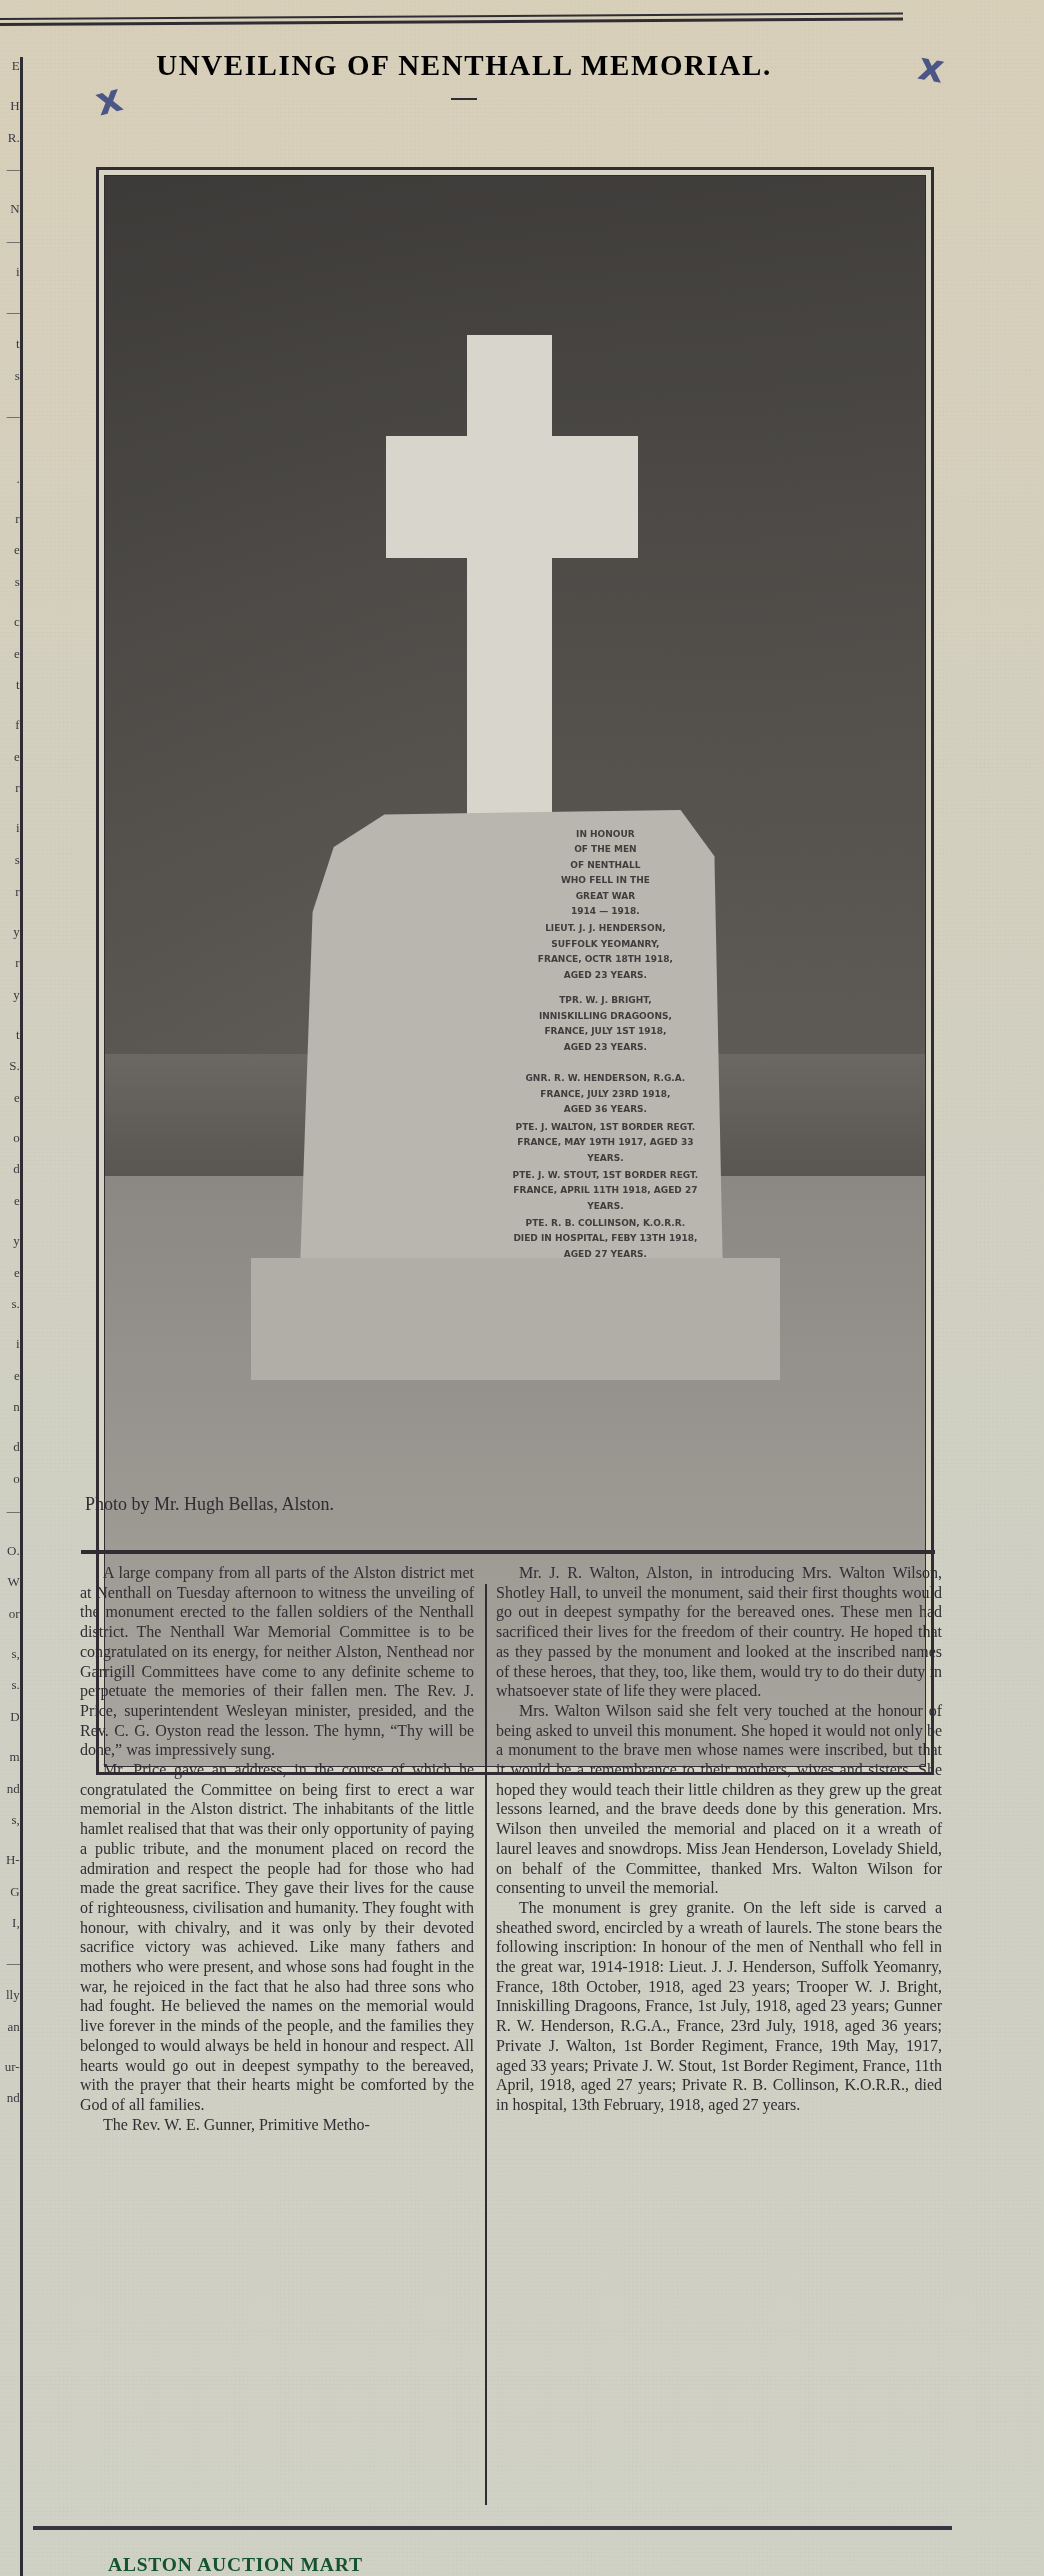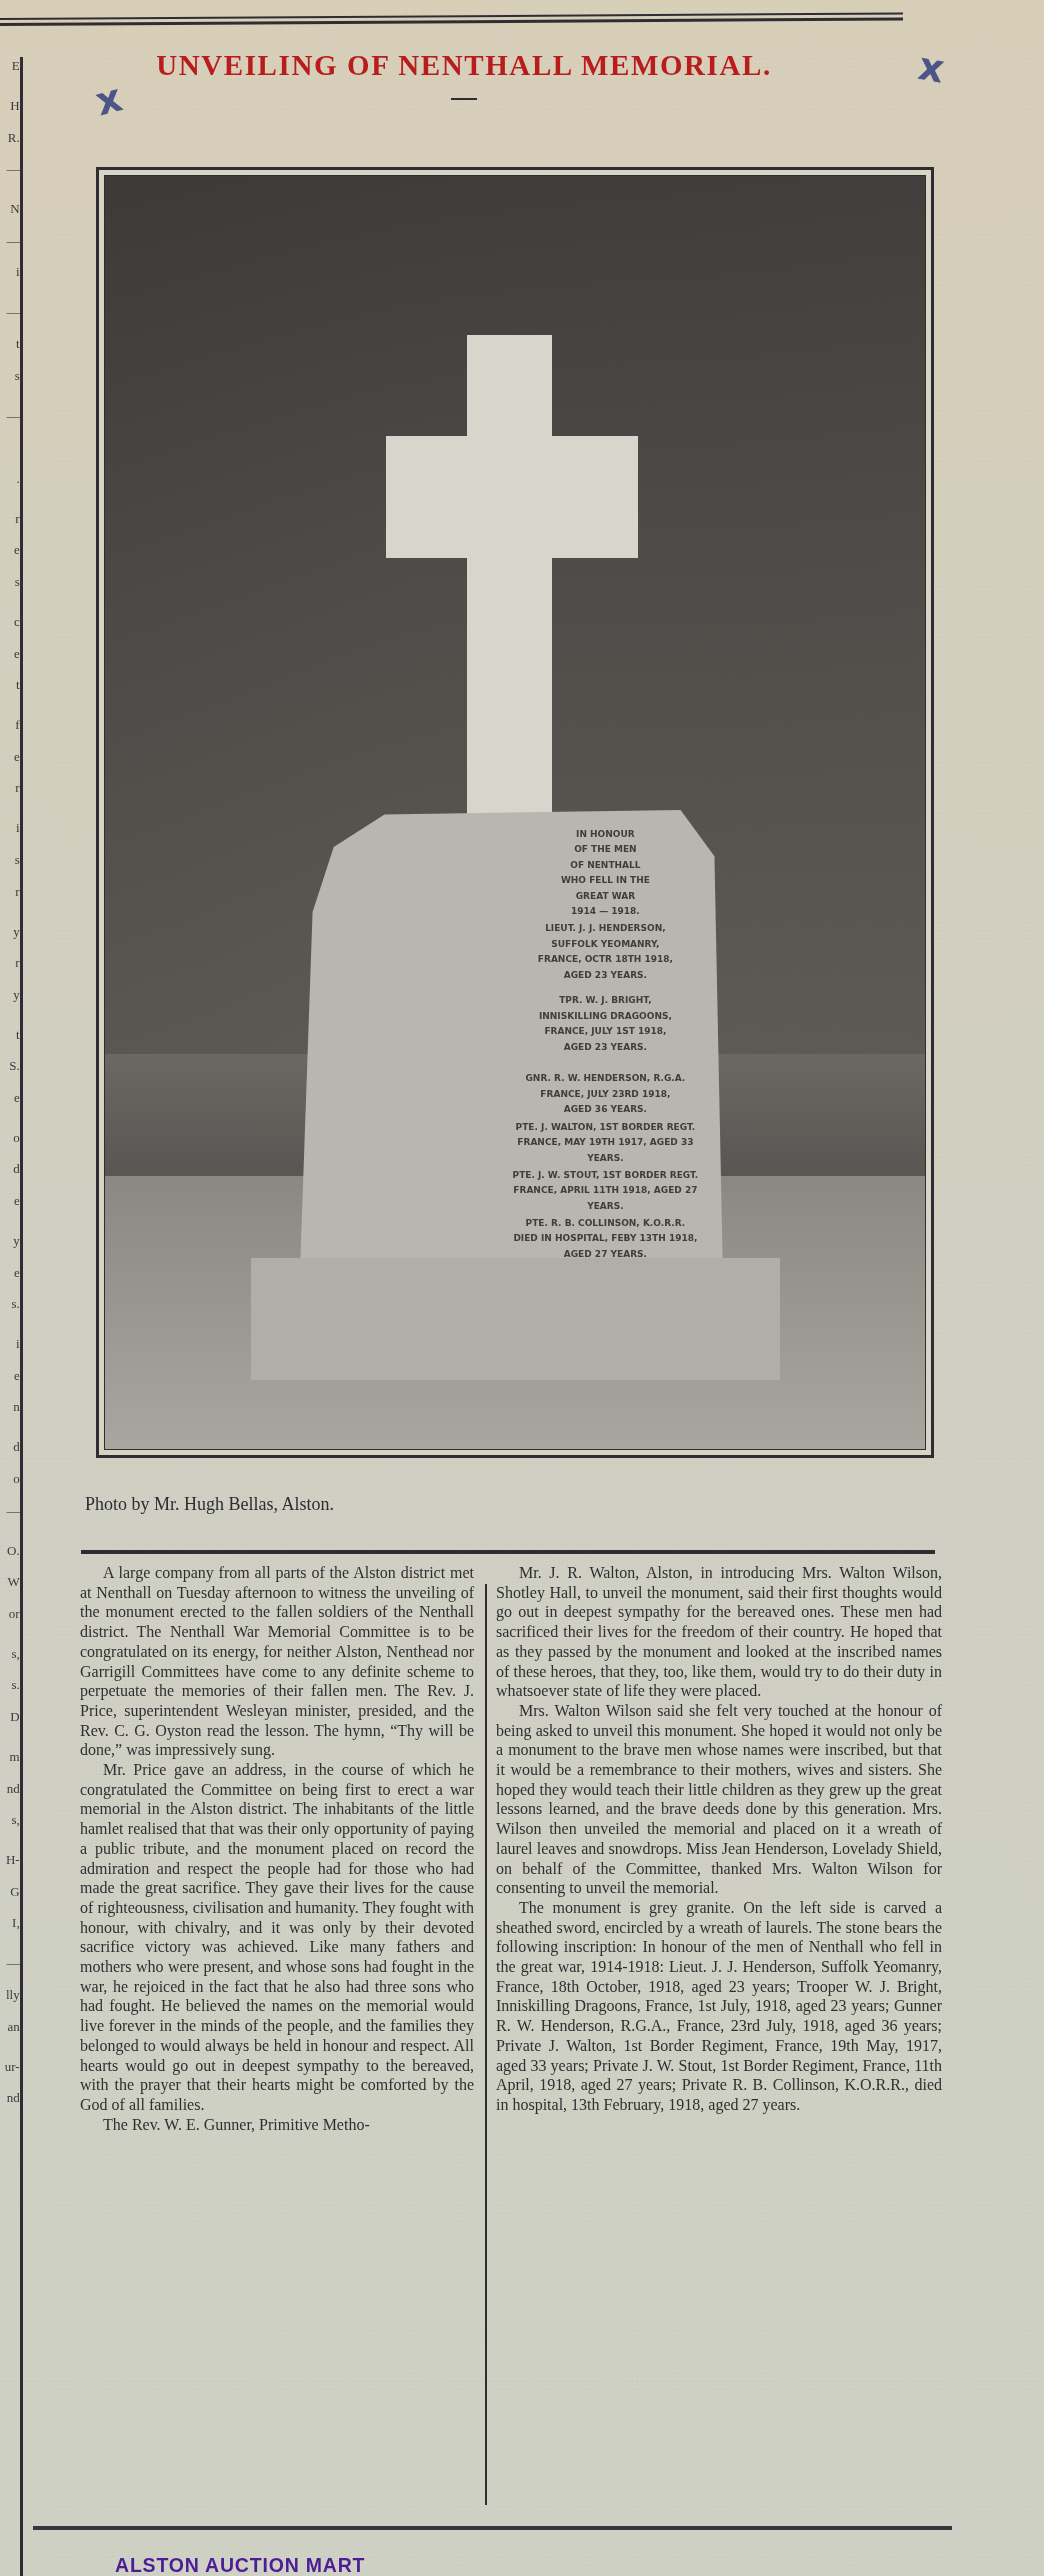--- a/index.html
+++ b/index.html
@@ -2,43 +2,43 @@
 <html style="font-size:13px"><head>
 <meta charset="utf-8">
 <style>
   html,body{margin:0;padding:0;}
   body{width:1044px;height:2576px;background:#d6d3c3;position:relative;overflow:hidden;font-family:"Liberation Serif","DejaVu Serif",serif;color:#2b2a2e;}
   .paper{position:absolute;inset:0;background:linear-gradient(180deg,#d8cfb9 0%,#d3cfbf 30%,#cfd0c3 60%,#cfd1c4 100%);}
   .top-rule{position:absolute;left:0;top:18px;width:903px;height:8.1px;border-top:2.4px solid #2f2d33;border-bottom:3.3px solid #2f2d33;box-sizing:border-box;transform:rotate(-0.35deg);transform-origin:left;}
   .left-col{position:absolute;left:0;top:57px;width:23px;height:2519px;overflow:hidden;font-size:13px;line-height:17px;color:#3a3940;}
   .left-col span{display:block;text-align:right;padding-right:3.3px;}
   .left-rule{position:absolute;left:20.3px;top:57px;width:2.4px;height:2519px;background:#2f2d33;}
-  .headline{position:absolute;left:98px;top:49px;width:732px;text-align:center;font-family:"Liberation Serif",serif;font-weight:bold;font-size:29px;letter-spacing:1.6px;color:#b91c1c;}
+  .headline{position:absolute;left:98px;top:49px;width:732px;text-align:center;font-family:"Liberation Serif",serif;font-weight:bold;font-size:29px;letter-spacing:1.6px;color:#000000;}
   .dash{position:absolute;left:451px;top:98px;width:26px;height:2.4px;background:#2f2d33;}
   .pencil{position:absolute;color:#4b5687;font-family:"DejaVu Sans",sans-serif;font-size:39px;font-weight:bold;}
-  .photo-frame{position:absolute;left:96px;top:167px;width:838px;height:1291px;border:3.3px solid #2f2d33;box-sizing:border-box;padding:4.9px;background:#d7d4c4;}
+  .photo-frame{position:absolute;left:96px;top:167px;width:838px;height:1608px;border:3.3px solid #2f2d33;box-sizing:border-box;padding:4.9px;background:#d7d4c4;}
   .photo{position:relative;width:100%;height:100%;border:1.6px solid #2f2d33;box-sizing:border-box;overflow:hidden;background:radial-gradient(ellipse at 40% 30%,#5e5a57 0%,#464341 45%,#3a3837 100%);}
   .hill{position:absolute;left:0;right:0;top:0;height:960px;background:linear-gradient(170deg,rgba(60,58,56,.95) 0%,rgba(85,82,78,.9) 60%,rgba(110,106,100,.7) 100%);}
   .ground{position:absolute;left:0;right:0;top:1000px;bottom:0;background:linear-gradient(180deg,#8b8883 0%,#a9a69f 100%);}
   .wall{position:absolute;left:0;top:878px;width:822px;height:146px;background:linear-gradient(180deg,#6b6864 0%,#55524f 100%);}
   .cross-v{position:absolute;left:362px;top:159px;width:85px;height:504px;background:#d8d6cc;}
   .cross-h{position:absolute;left:281px;top:260px;width:252px;height:122px;background:#d8d6cc;}
   .stone{position:absolute;left:195px;top:634px;width:423px;height:464px;background:#b8b6ae;clip-path:polygon(8% 8%,20% 1%,90% 0%,98% 10%,100% 100%,0% 100%,3% 22%);}
   .base{position:absolute;left:146px;top:1082px;width:529px;height:122px;background:#b0aea6;}
   .inscription{position:absolute;left:399px;top:651px;width:203px;text-align:center;font-family:"DejaVu Sans",sans-serif;font-weight:bold;font-size:9px;line-height:15.5px;color:#3f3e3e;text-transform:uppercase;}
   .caption{position:absolute;left:85px;top:1494px;font-size:18px;color:#2d2c31;}
   .mid-rule{position:absolute;left:81px;top:1550px;width:854px;height:4.1px;background:#2f2d33;}
   .col{position:absolute;top:1563px;font-size:16px;line-height:19.7px;text-align:justify;color:#2f2e33;}
   .col p{margin:0;text-indent:0;}
   .col p.ind{text-indent:23px;}
   .col1{left:80px;width:394px;}
   .col2{left:496px;width:446px;}
   .col-rule{position:absolute;left:485px;top:1584px;width:1.6px;height:921px;background:#2f2d33;}
   .bottom-rule{position:absolute;left:33px;top:2526px;width:919px;height:4.1px;background:#3a3442;}
-  .next-head{position:absolute;left:115px;top:2554px;font-family:Liberation Sans, sans-serif;font-weight:bold;font-size:19.5px;letter-spacing:0.8px;color:#4c1d95;}
+  .next-head{position:absolute;left:108px;top:2554px;font-family:Liberation Serif, serif;font-weight:bold;font-size:19.5px;letter-spacing:0.8px;color:#14532d;}
   .grain{position:absolute;inset:0;background-image:radial-gradient(rgba(0,0,0,.06) 0.8px,transparent 0.8px);background-size:4.1px 4.1px;pointer-events:none;}
 </style>
 </head>
 <body>
 
 <div class="paper"></div>
 <div class="grain"></div>
 
 <div class="top-rule"></div>
 

